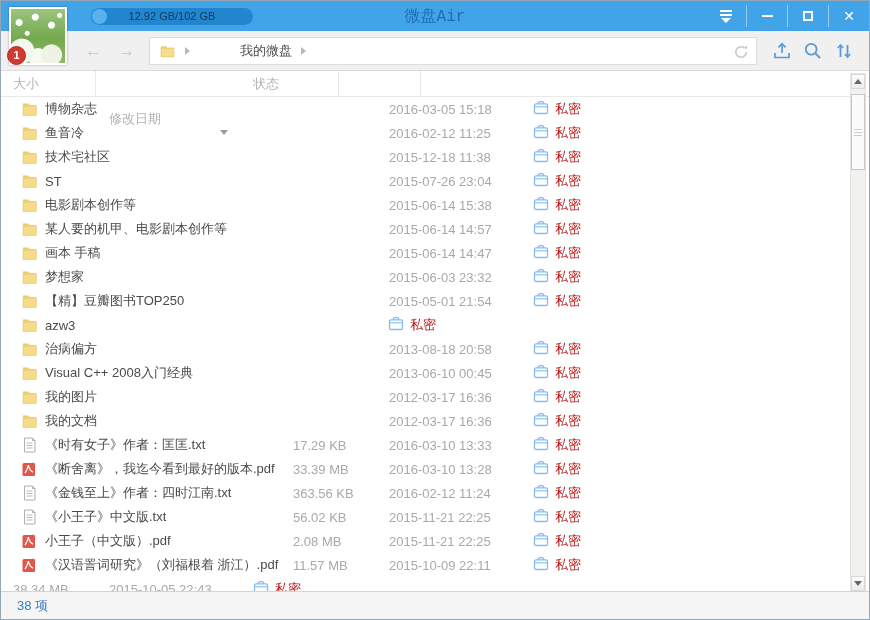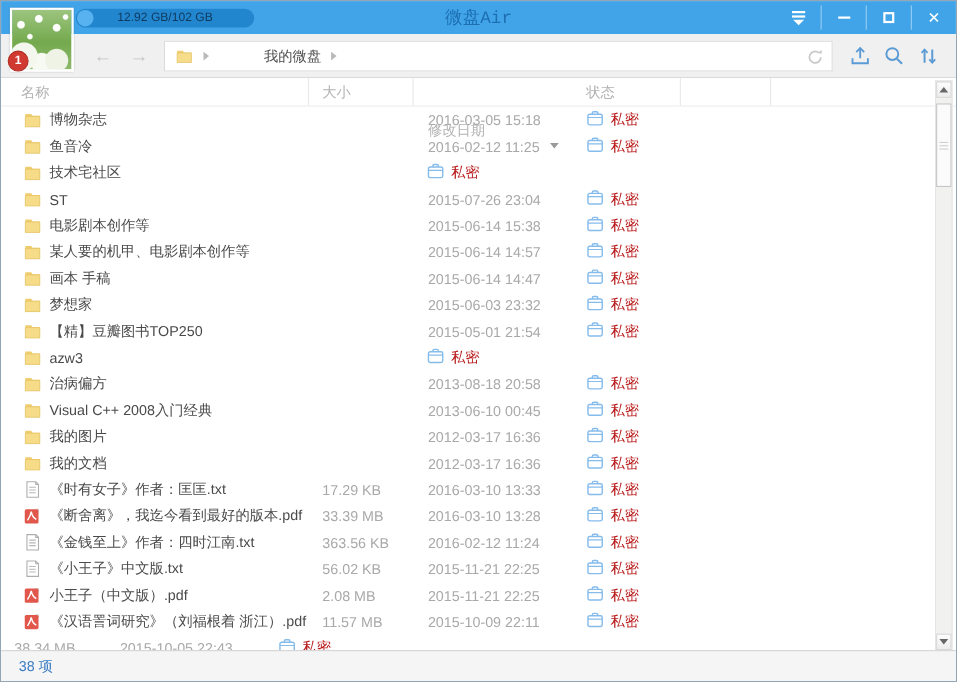--- a/index.html
+++ b/index.html
@@ -5,21 +5,21 @@
   * { margin:0; padding:0; box-sizing:border-box; }
   html,body { background:#fff; }
   body { font-family:"Liberation Sans","DejaVu Sans",sans-serif; }
   .window { position:relative; width:870px; height:620px; background:#fff;
             border:1px solid #94a6b4; overflow:hidden; }
 
   
   .titlebar { position:relative; height:30px; background:#41a4e9; }
   .app-title { position:absolute; left:0; right:0; top:5px; text-align:center;
                color:#1d6fb2; font-size:16px; pointer-events:none;font-family:Liberation Mono, monospace; }
-  .storage-pill { position:absolute; left:68px; top:7px; width:162px; height:17px;
+  .storage-pill { position:absolute; left:90px; top:7px; width:162px; height:17px;
                   background:#2286cf; border-radius:9px; }
   .storage-knob { position:absolute; left:1px; top:1px; width:15px; height:15px;
                   border-radius:50%; background:#58b2ef; }
   .storage-label { position:absolute; left:0; right:0; top:2px; text-align:center;
                    font-size:11px; color:#0f3a5f; }
   .title-btns { position:absolute; right:0; top:0; height:30px; display:flex; align-items:stretch; }
   .tbtn { width:40px; display:flex; align-items:center; justify-content:center; cursor:default; }
   .tsep { width:1px; margin:4px 0; background:rgba(255,255,255,.45); }
   .menu-glyph .bar { width:12px; height:2px; background:#fff; margin:0 auto 2px; }
   .menu-glyph .tri { width:0; height:0; margin:0 auto;
@@ -191,21 +191,20 @@
           <path d="M3.8 7 L6.5 4 l2.7 3" stroke="#5b9bd5" stroke-width="1.6" fill="none"></path>
           <path d="M13.5 4 v11.5" stroke="#5b9bd5" stroke-width="1.8" fill="none"></path>
           <path d="M10.8 13 l2.7 3 2.7-3" stroke="#5b9bd5" stroke-width="1.6" fill="none"></path>
         </svg>
       </span>
     </div>
   </div>
 
   <div class="content">
     <div class="header-row">
-      <div class="hcell h-name">名称</div>
       <div class="hcell h-size">大小</div>
       <div class="hcell h-date">
         <span>修改日期</span>
         <span class="date-drop"></span>
       </div>
       <div class="hcell h-status">状态</div>
       <div class="hcell h-x1"></div>
       <div class="hcell h-x2"></div>
     </div>
 
@@ -265,20 +264,21 @@
       <span class="file-icon t-folder">
         <svg class="svg-folder" width="17" height="16" viewBox="0 0 17 16">
           <path d="M2 2.6 h5.4 l1.2 1.7 H15.2 v10 H2 z" fill="#efcd6d"></path>
           <path d="M2 4.8 h13.2 v9.5 H2 z" fill="#f6dc88" stroke="#e2c164" stroke-width="0.6"></path>
         </svg>
 
       </span>
       <span class="label">技术宅社区</span>
     </div>
     <div class="c-size"></div>
+    <div class="c-date">2015-12-18 11:38</div>
     <div class="c-status">
       <span class="priv-icon">
         <svg width="16" height="15" viewBox="0 0 16 15">
           <path d="M5.5 3.8 V2.8 a1.2 1.2 0 0 1 1.2 -1.2 h2.6 a1.2 1.2 0 0 1 1.2 1.2 v1" stroke="#85bcec" stroke-width="1.3" fill="none"></path>
           <rect x="1.5" y="3.8" width="13" height="9.7" rx="1.6" stroke="#85bcec" stroke-width="1.3" fill="none"></rect>
           <path d="M1.5 6.8 h13" stroke="#85bcec" stroke-width="1.1"></path>
         </svg>
       </span>
       <span class="label">私密</span>
     </div>

